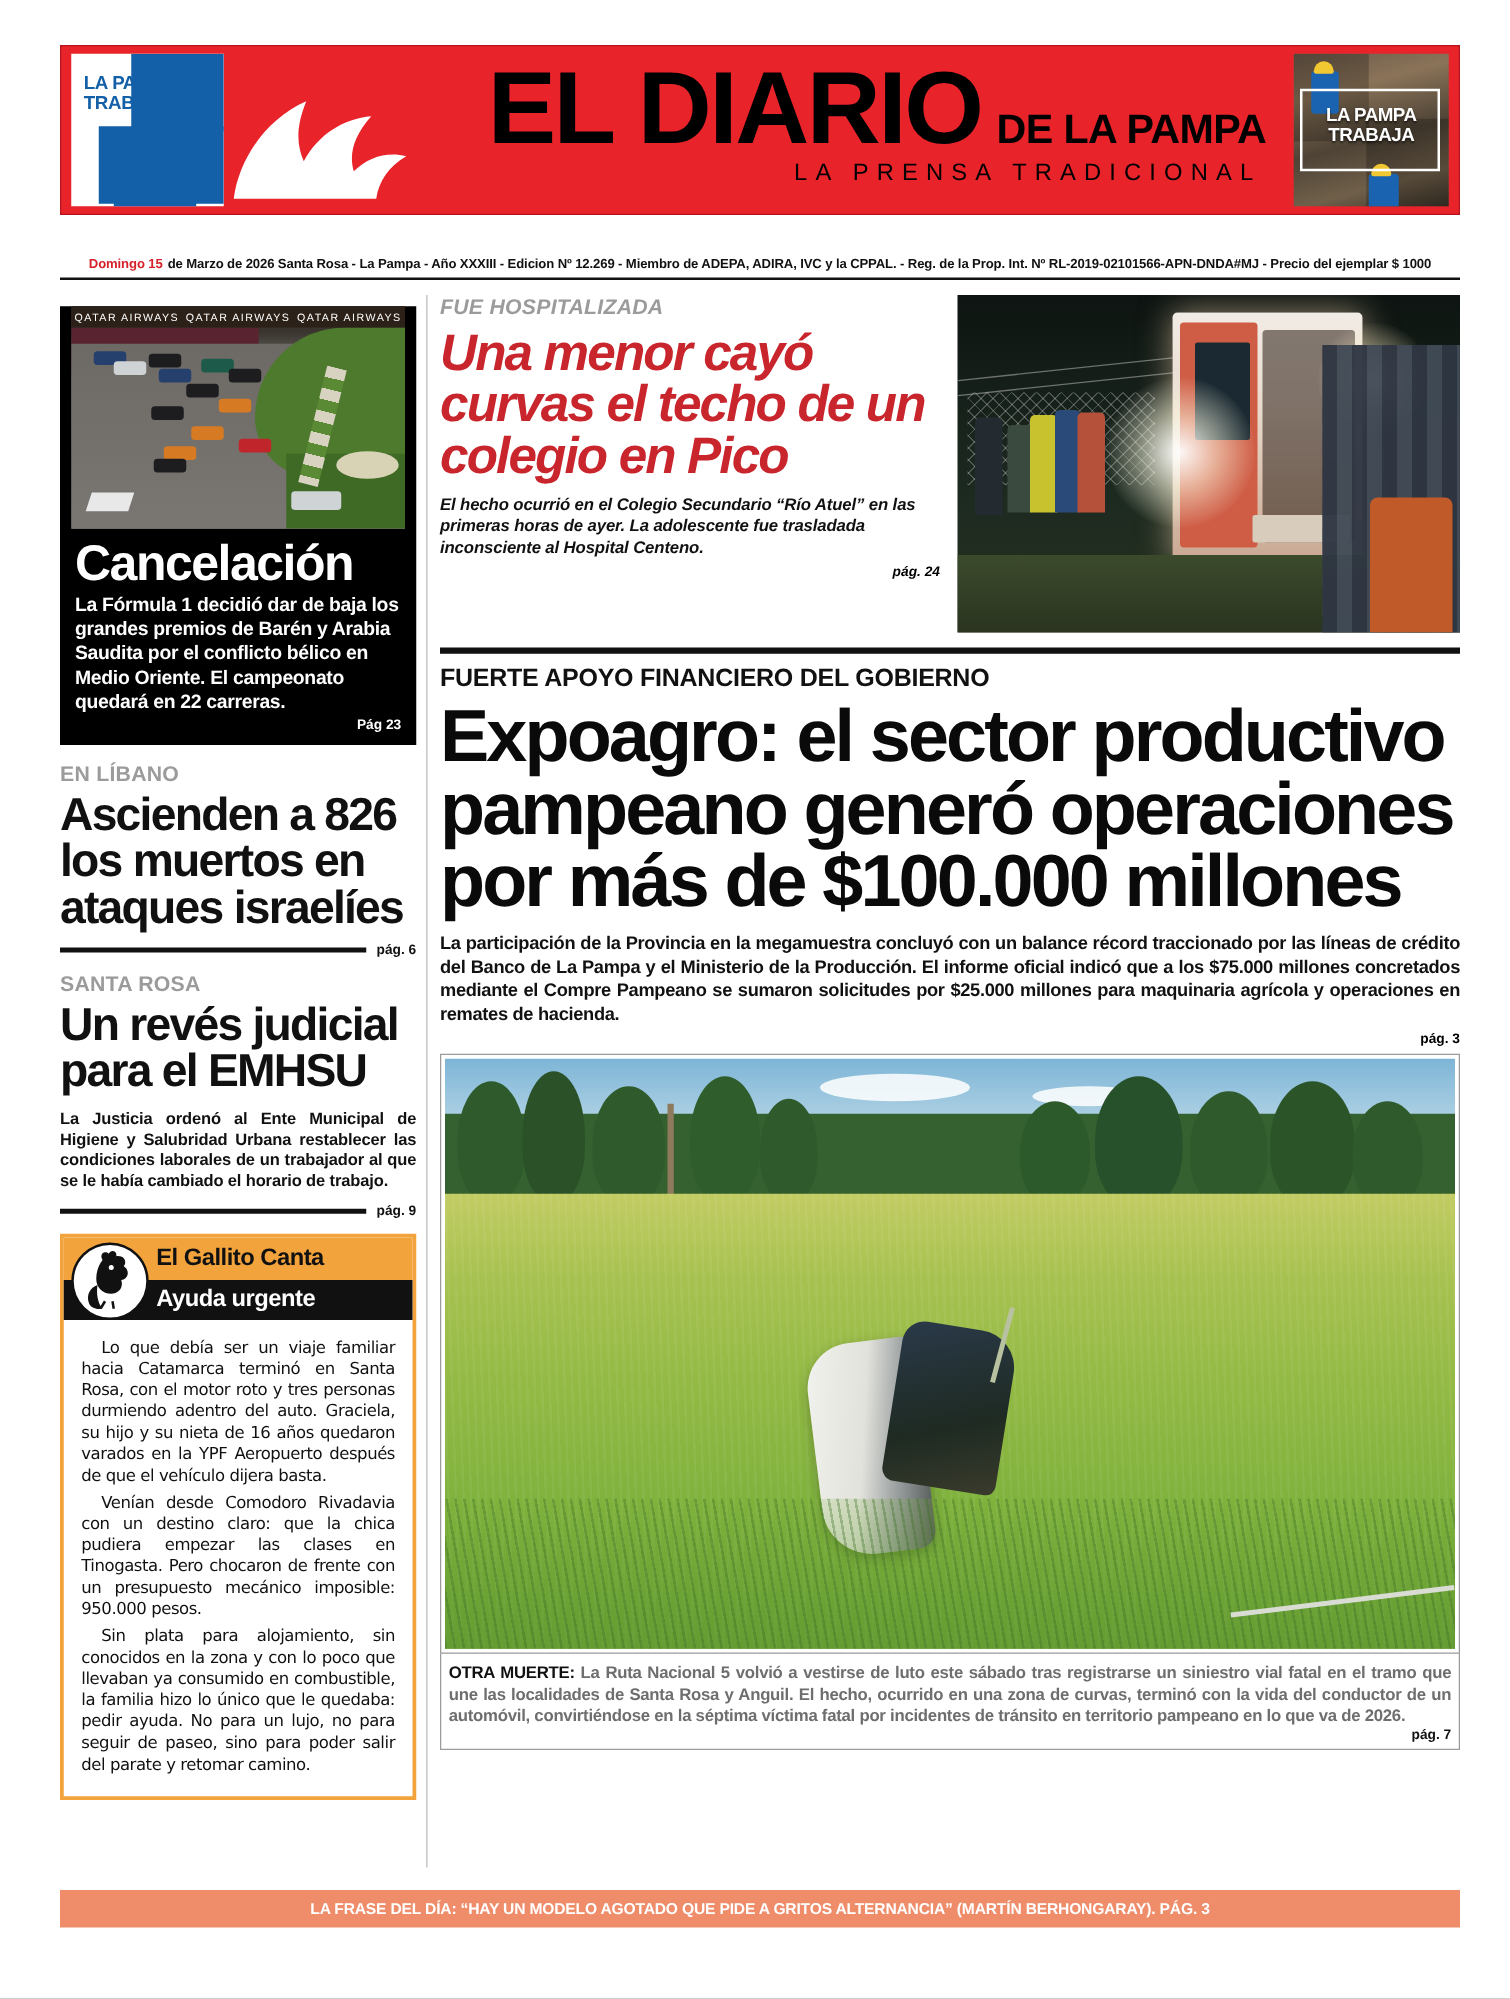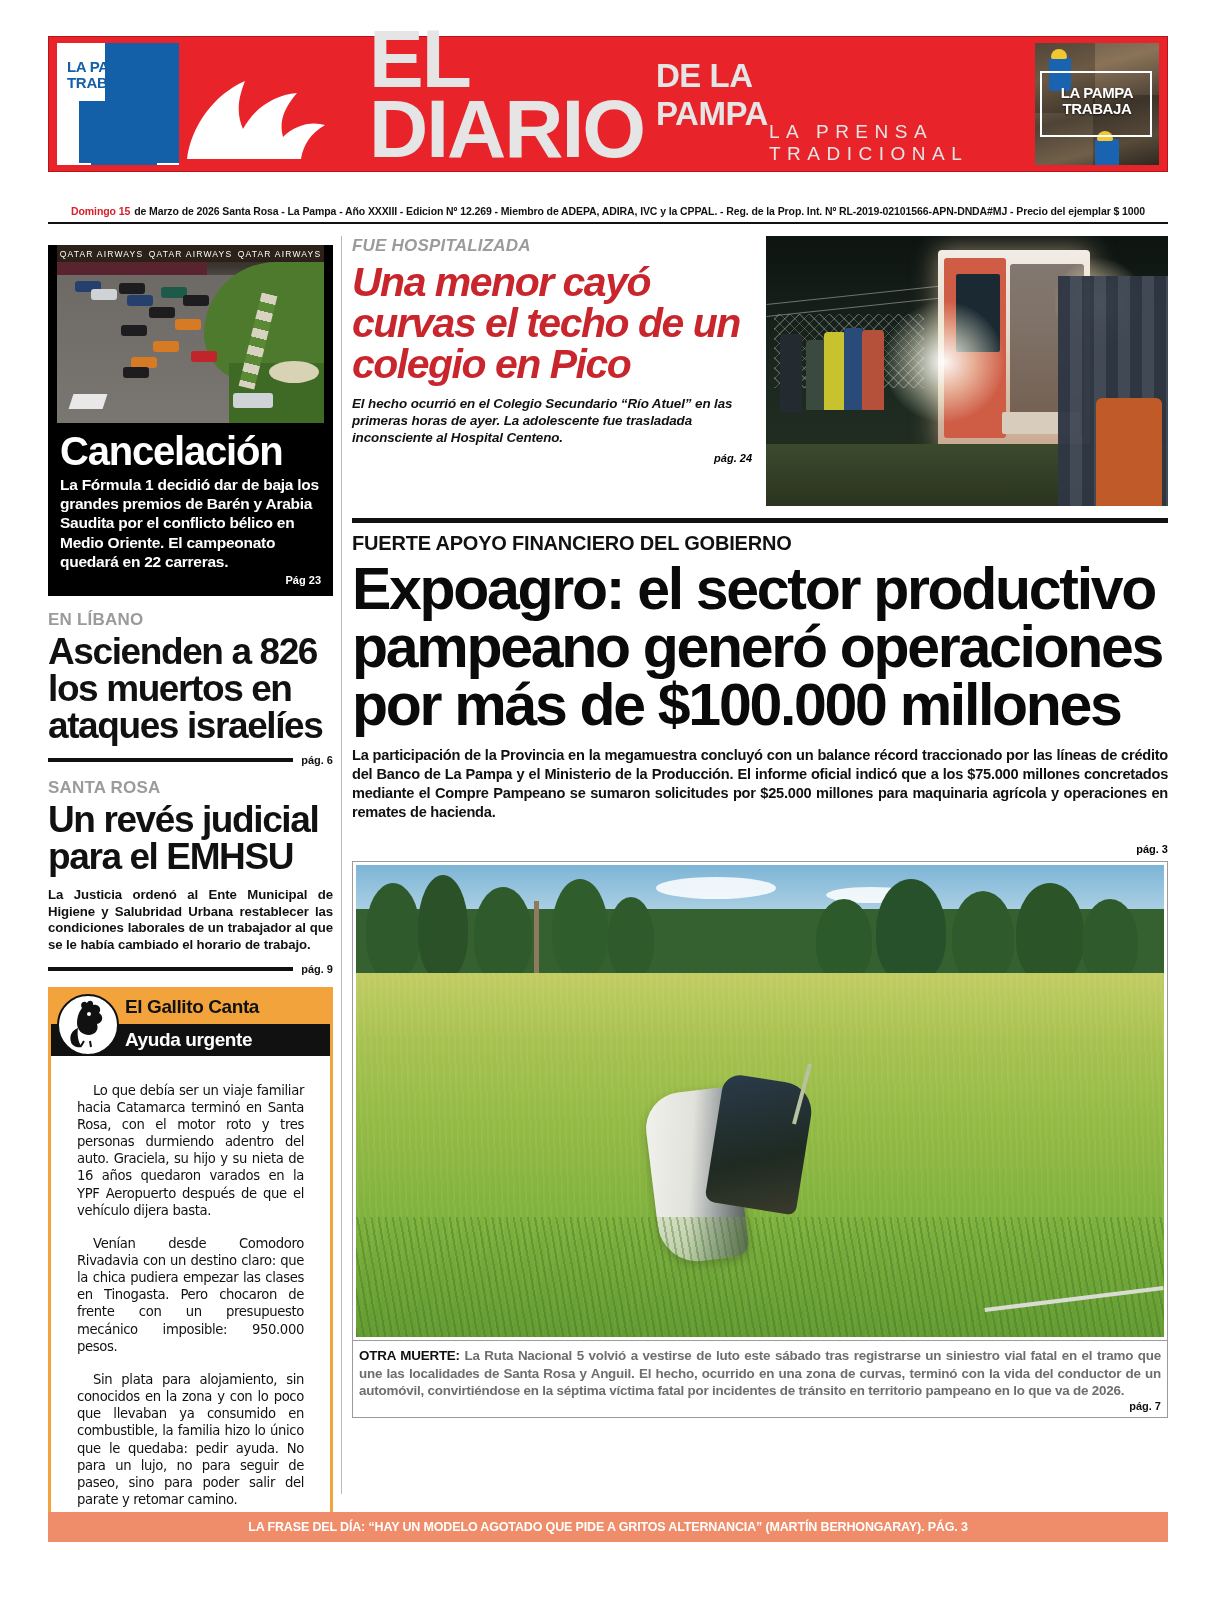--- a/index.html
+++ b/index.html
@@ -30,22 +30,22 @@
   .bb1{left:48px;top:0;width:74px;height:62px;}
   .bb2{left:22px;top:58px;width:100px;height:62px;}
   .bb3{left:34px;top:112px;width:66px;height:24px;border-radius:0 0 14px 14px;}
 
   .mh-bird{
     flex:0 0 auto;width:190px;position:relative;
   }
   .mh-bird svg{position:absolute;left:0;top:30px;}
 
   .mh-title{
-    flex:1 1 auto;position:relative;color:#e5e5e5;
-    display:flex;flex-direction:row;justify-content:center;align-items:flex-end;
+    flex:1 1 auto;position:relative;color:#000000;
+    display:flex;flex-direction:column;justify-content:center;align-items:flex-end;
     padding-right:22px;padding-bottom:6px;
   }
   .mh-line1{display:flex;align-items:baseline;}
   .mh-eldiario{
     font-size:82px;font-weight:bold;letter-spacing:-2px;line-height:.86;
     font-family:"Liberation Sans",sans-serif;
   }
   .mh-delapampa{
     font-size:33px;font-weight:bold;letter-spacing:-.5px;margin-left:12px;
   }
@@ -152,21 +152,21 @@
   .gal-s-text{
     color:#fff;font-size:19px;font-weight:bold;margin-left:74px;letter-spacing:-.4px;
   }
   .gal-rooster{
     position:absolute;left:6px;top:4px;width:58px;height:58px;border-radius:50%;
     background:#fff;border:2px solid #111;z-index:5;overflow:hidden;
   }
   .gal-rooster svg{position:absolute;left:3px;top:2px;}
   .gal-body{padding:10px 10px 12px 10px;}
   .gal-p{
-    font-size:13.2px;line-height:1.3;color:#111;text-align:justify;margin:16px;text-indent:16px;
+    font-size:13.2px;line-height:1.3;color:#111;text-align:justify;margin:4px;text-indent:16px;
     font-family:"DejaVu Sans",sans-serif;letter-spacing:-.35px;
   }
   .gal-p + .gal-p{margin-top:2px;}
 
   
   .top-block{display:flex;gap:14px;}
   .top-text{width:400px;flex:0 0 auto;font-style:italic;}
   .kicker-grey{
     font-size:17px;font-weight:bold;color:#9b9b9b;letter-spacing:.2px;text-transform:uppercase;
   }
@@ -217,21 +217,21 @@
     font-size:20px;font-weight:bold;color:#111;letter-spacing:-.2px;text-transform:uppercase;
   }
   .mega{
     font-size:59px;font-weight:bold;color:#0a0a0a;line-height:.985;letter-spacing:-2.3px;
     margin:5px 0 0 0;
   }
   .mega-sub{
     font-size:14.6px;font-weight:bold;line-height:1.3;color:#111;margin-top:12px;
     text-align:justify;letter-spacing:-.25px;
   }
-  .mega-pag{font-size:11px;font-weight:bold;text-align:right;margin-top:21px;}
+  .mega-pag{font-size:11px;font-weight:bold;text-align:right;margin-top:3px;}
 
   .crash-wrap{border:1px solid #9b9b9b;padding:3px;margin-top:6px;box-sizing:border-box;}
   .crash{
     height:472px;position:relative;overflow:hidden;
     background:linear-gradient(180deg,#8fc2dd 0%,#a9d0e4 9%,#6f8c3e 17%,#8aa545 26%,#b9c95e 40%,#9ec04e 60%,#7fb03f 80%,#6ea23a 100%);
   }
   .cr-sky{position:absolute;left:0;top:0;width:100%;height:62px;background:linear-gradient(180deg,#7db5d6,#bcd9e8);}
   .cr-cloud{position:absolute;background:rgba(255,255,255,.85);border-radius:50%;}
   .cr-tree{position:absolute;bottom:auto;background:#2f5a2c;border-radius:50% 50% 42% 42%;}
   .cr-treeline{position:absolute;left:0;top:44px;width:100%;height:68px;background:#34612f;}

